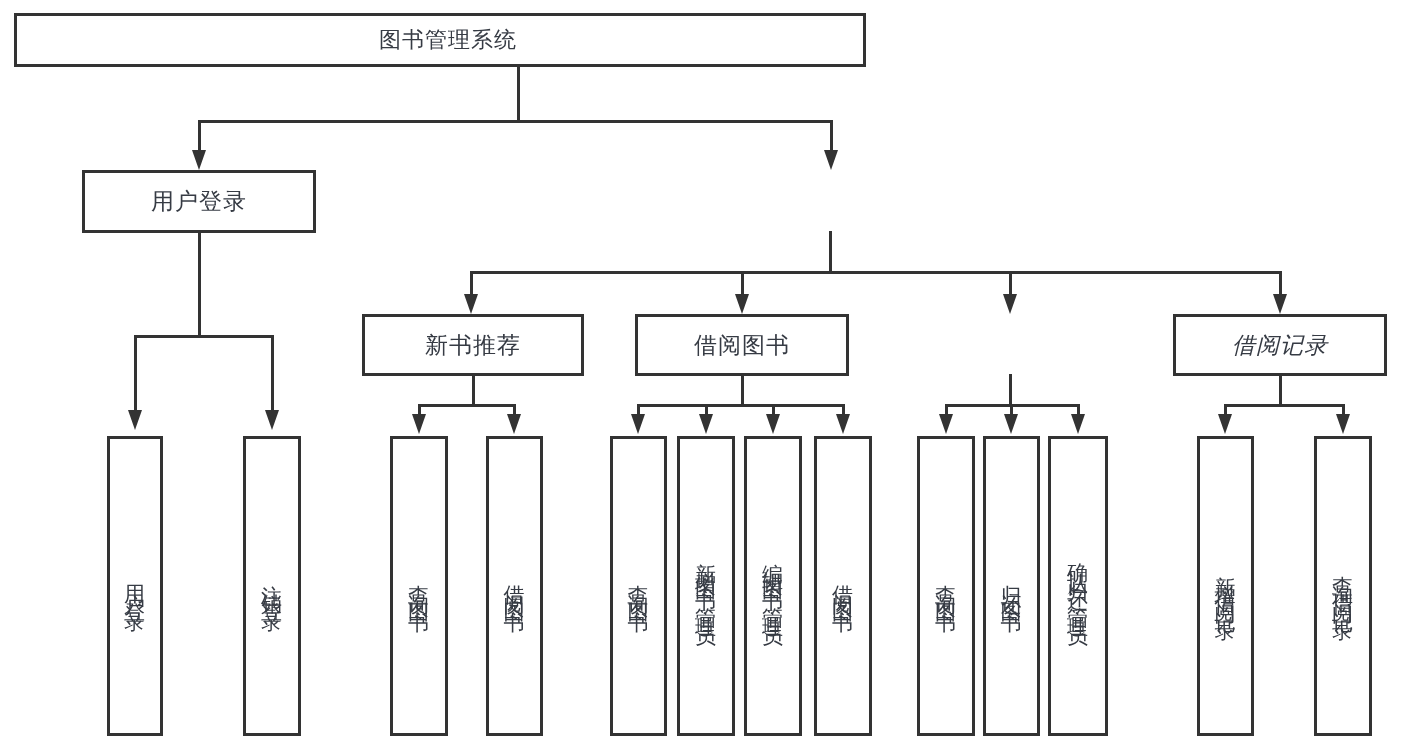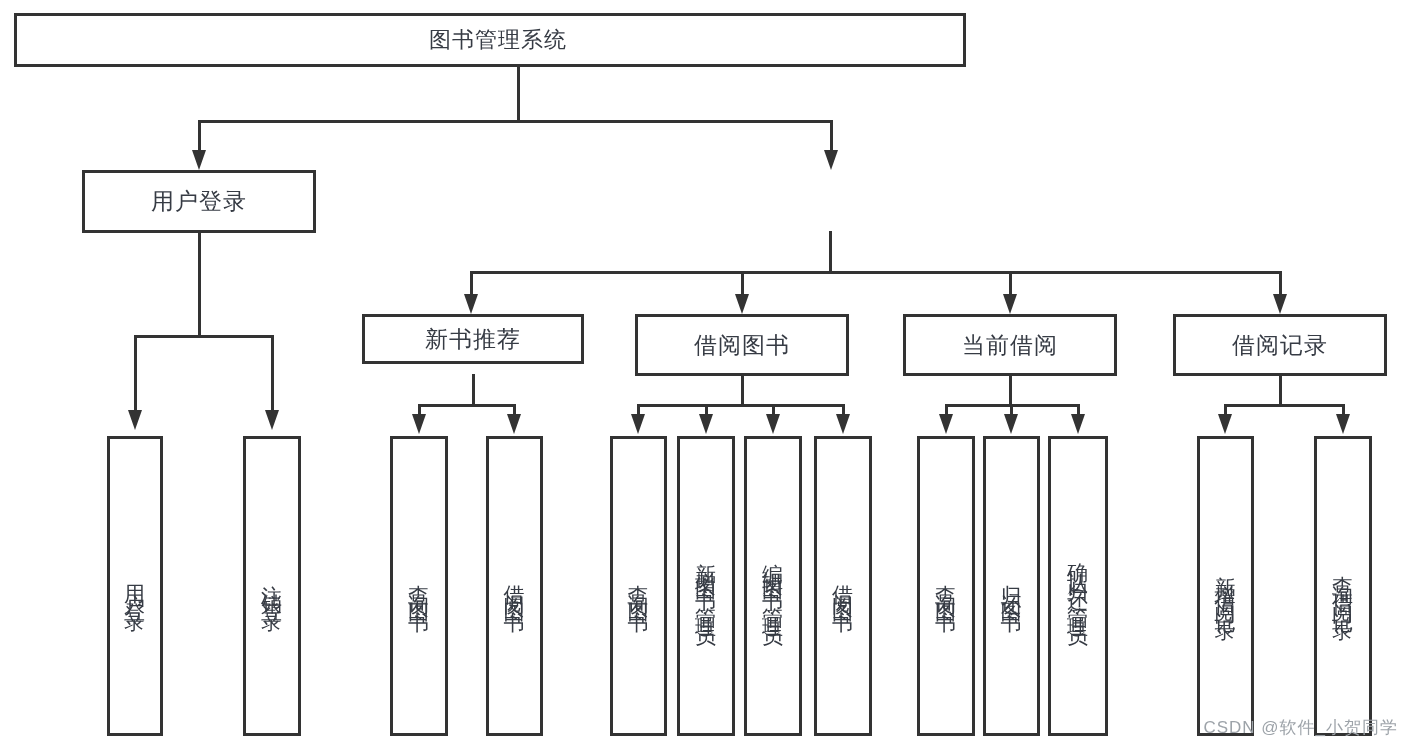--- a/index.html
+++ b/index.html
@@ -36,38 +36,35 @@
   .watermark{
     position:absolute;right:7px;bottom:8px;font-size:17px;
     color:var(--watermark);letter-spacing:1px;white-space:nowrap;
   }
 </style>
 </head>
 <body>
 
 <div class="canvas">
 
-  <div class="box-h root" style="left:14px;top:13px;width:952px;height:54px;padding-left:16px;">
+  <div class="box-h root" style="left:14px;top:13px;width:852px;height:54px;padding-left:16px;">
     <span>图书管理系统</span>
   </div>
 
   <div class="box-h" style="left:82px;top:170px;width:234px;height:63px;">
     <span>用户登录</span>
   </div>
 
-  <div class="box-h" style="left:362px;top:314px;width:222px;height:50px;">
+  <div class="box-h" style="left:362px;top:314px;width:222px;height:62px;">
     <span>新书推荐</span>
   </div>
   <div class="box-h" style="left:635px;top:314px;width:214px;height:62px;">
     <span>借阅图书</span>
   </div>
-  <div class="box-h" style="left:903px;top:314px;width:214px;height:62px;">
-    <span>当前借阅</span>
-  </div>
-  <div class="box-h" style="left:1173px;top:314px;width:214px;height:62px;">
+  <div class="box-h" style="left:1173px;top:314px;width:214px;height:62px;font-style:italic;">
     <span>借阅记录</span>
   </div>
 
   <div class="box-v" style="left:107px;top:436px;width:56px;height:300px;">用户登录</div>
   <div class="box-v" style="left:243px;top:436px;width:58px;height:300px;">注销登录</div>
 
   <div class="box-v" style="left:390px;top:436px;width:58px;height:300px;">查询图书</div>
   <div class="box-v" style="left:486px;top:436px;width:57px;height:300px;">借阅图书</div>
 
   <div class="box-v" style="left:610px;top:436px;width:57px;height:300px;">查询图书</div>
@@ -134,15 +131,14 @@
   <div class="vl" style="left:1076.5px;top:404px;height:10px;"></div>
   <div class="arr" style="left:1071px;top:414px;"></div>
 
   <div class="vl" style="left:1278.5px;top:374px;height:32px;"></div>
   <div class="hl" style="left:1223.5px;top:403.5px;width:121px;"></div>
   <div class="vl" style="left:1223.5px;top:404px;height:10px;"></div>
   <div class="arr" style="left:1218px;top:414px;"></div>
   <div class="vl" style="left:1341.5px;top:404px;height:10px;"></div>
   <div class="arr" style="left:1336px;top:414px;"></div>
 
-  <div class="watermark">CSDN @软件_小贺同学</div>
 
 </div>
 
 </body></html>

